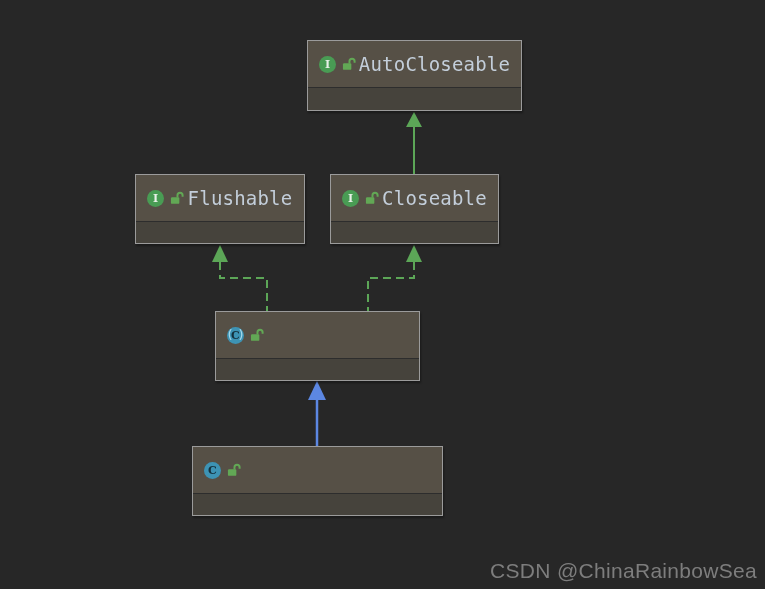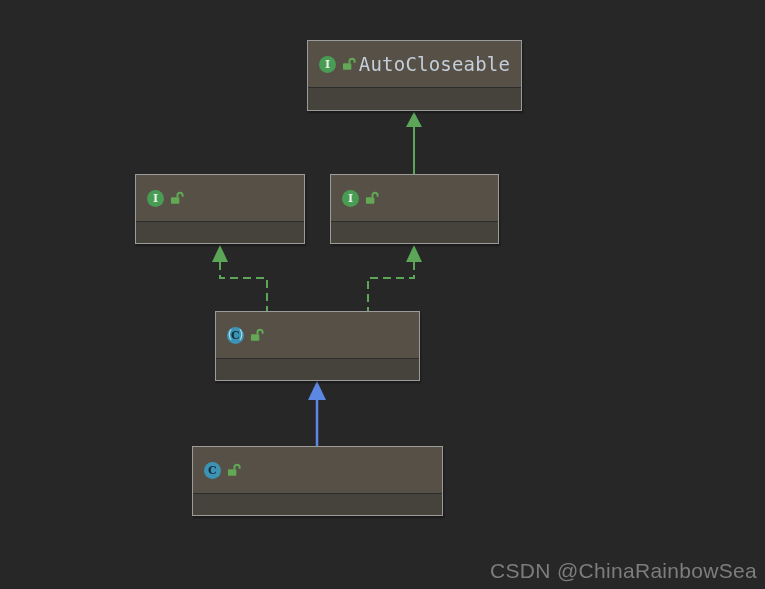--- a/index.html
+++ b/index.html
@@ -142,35 +142,37 @@
     <div class="node-header">
       <span class="icon-cluster">
         <span class="circle-icon iface">I</span>
         <span class="lock-icon">
           <svg width="14" height="14" viewBox="0 0 12 12">
             <path class="shackle" d="M6.4 5.6 V3.7 a2.2 2.2 0 0 1 4.4 0 V5"></path>
             <rect class="body" x="0.8" y="5.4" width="7.2" height="5.6" rx="1"></rect>
           </svg>
         </span>
       </span>
+      <span class="node-label">Flushable</span>
     </div>
     <div class="node-body"></div>
   </div>
 
   <div class="node" style="left:330px;top:174px;width:169px;height:70px;">
     <div class="node-header">
       <span class="icon-cluster">
         <span class="circle-icon iface">I</span>
         <span class="lock-icon">
           <svg width="14" height="14" viewBox="0 0 12 12">
             <path class="shackle" d="M6.4 5.6 V3.7 a2.2 2.2 0 0 1 4.4 0 V5"></path>
             <rect class="body" x="0.8" y="5.4" width="7.2" height="5.6" rx="1"></rect>
           </svg>
         </span>
       </span>
+      <span class="node-label">Closeable</span>
     </div>
     <div class="node-body"></div>
   </div>
 
   <div class="node" style="left:215px;top:311px;width:205px;height:70px;">
     <div class="node-header">
       <span class="icon-cluster">
         <span class="circle-icon abs">
           <span class="paren l">(</span>
           <span>C</span>

